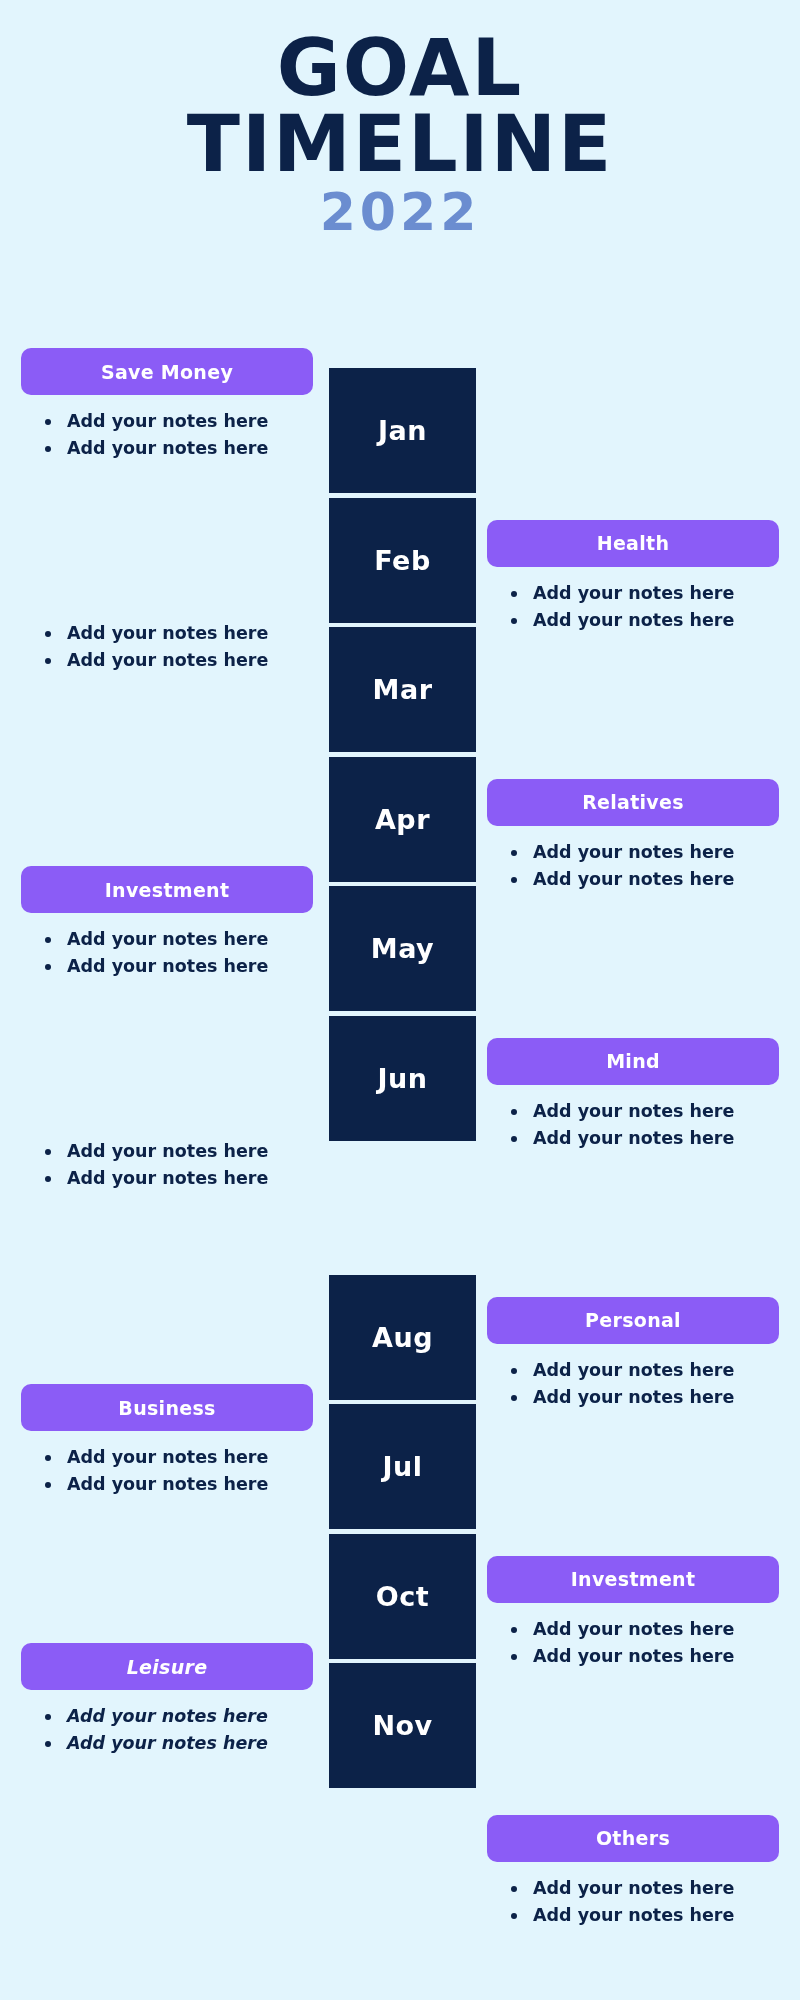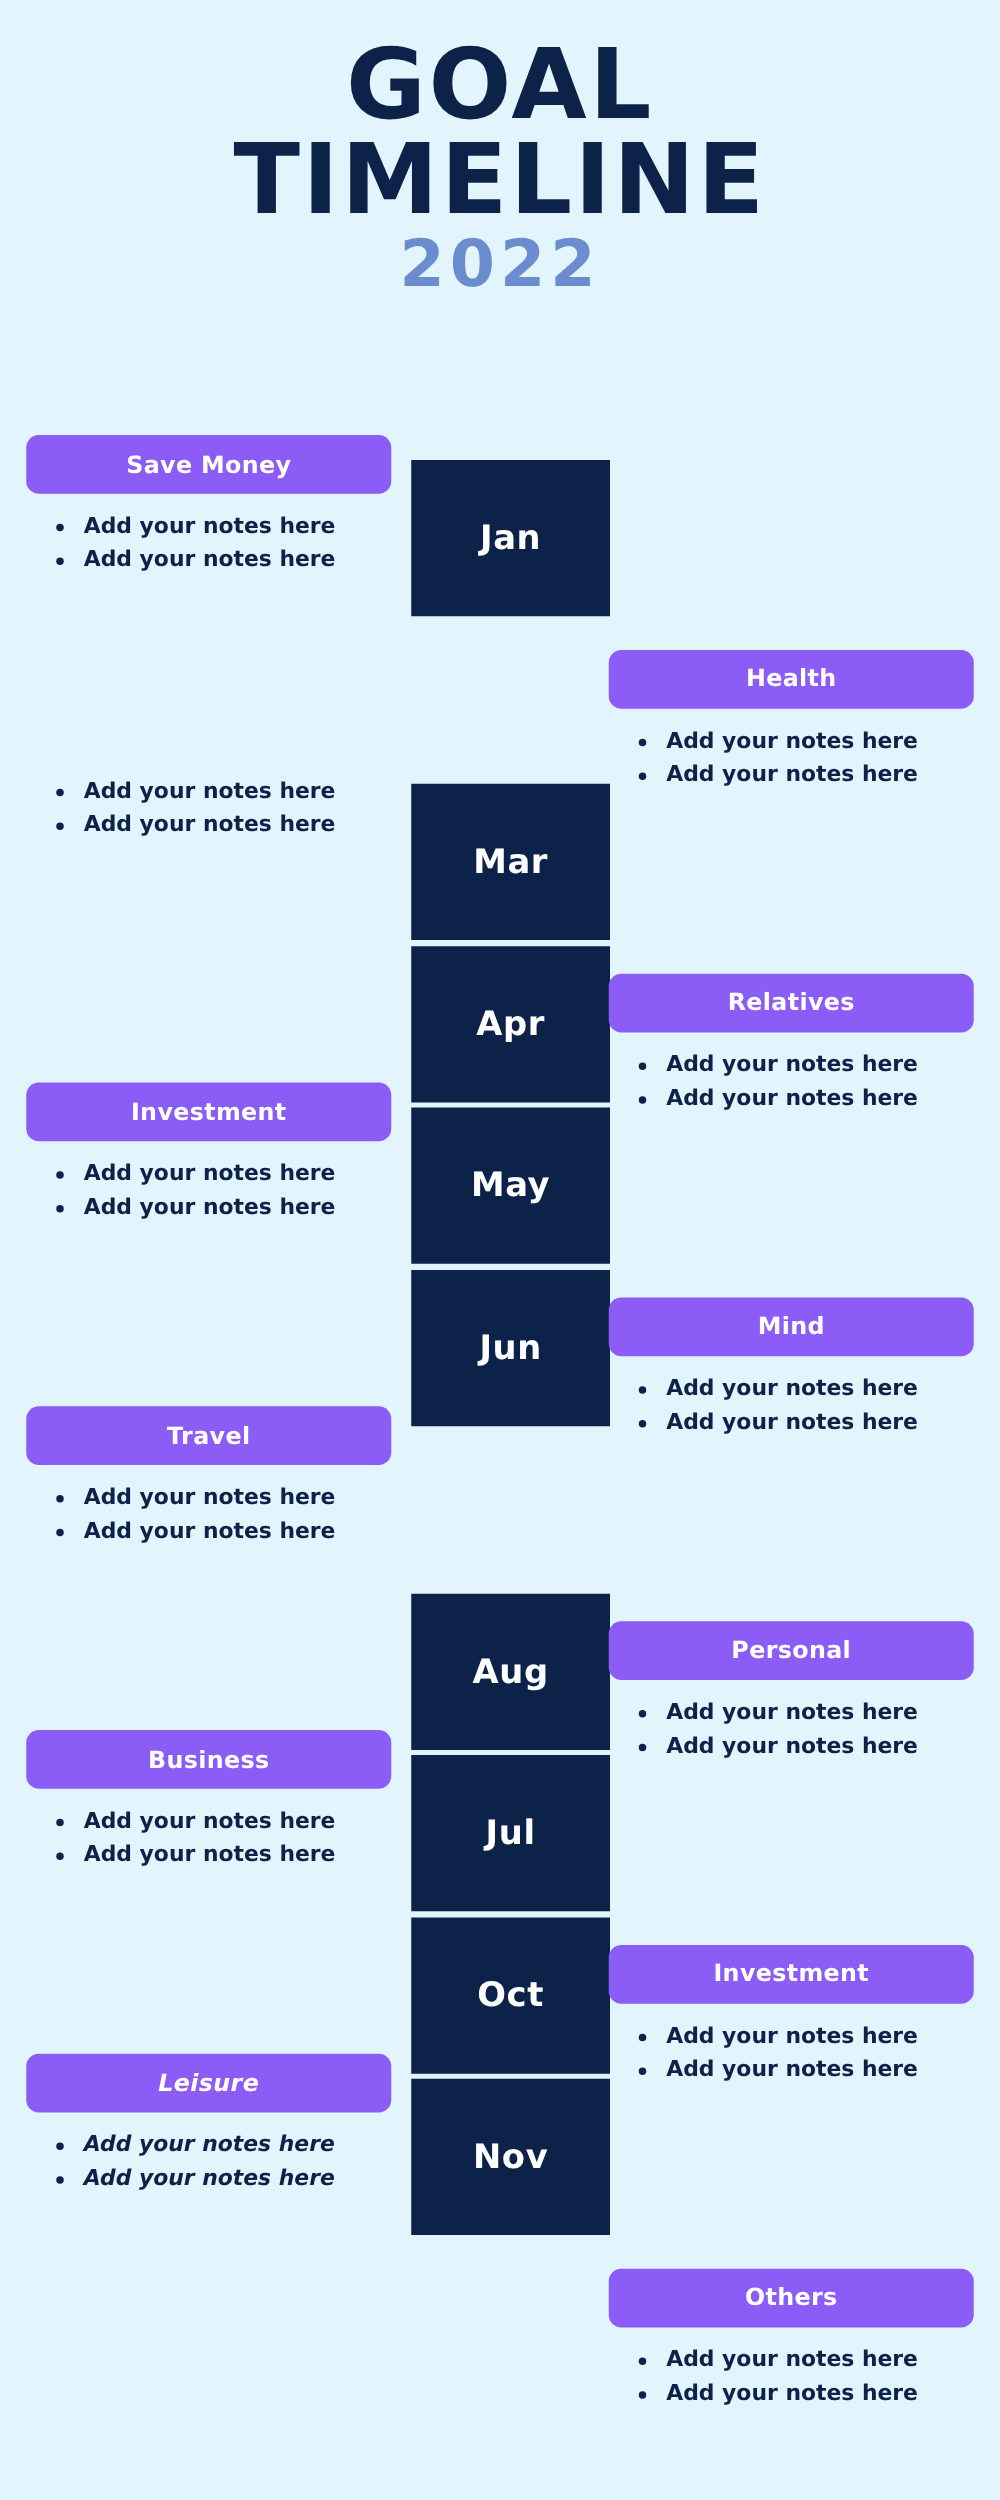--- a/index.html
+++ b/index.html
@@ -50,21 +50,21 @@
 
   .row {
     position: relative;
     height: 129.5px;
   }
 
   
   .month-chip {
     position: absolute;
     left: 329px;
-    width: 159px;
+    width: 147px;
     top: 0;
     height: 125px;
     background: #0c2248;
     color: #ffffff;
     display: flex;
     align-items: center;
     justify-content: center;
     font-size: 27px;
     font-weight: 700;
     letter-spacing: 0.5px;
@@ -129,20 +129,21 @@
       <div class="month-chip">Jan</div>
       <div class="goal-card left" style="top: -20px;">
         <div class="goal-pill">Save Money</div>
         <ul class="goal-notes">
           <li>Add your notes here</li>
           <li>Add your notes here</li>
         </ul>
       </div>
     </div>
     <div class="row">
+      <div class="month-chip">Feb</div>
       <div class="goal-card right" style="top: 22px;">
         <div class="goal-pill">Health</div>
         <ul class="goal-notes">
           <li>Add your notes here</li>
           <li>Add your notes here</li>
         </ul>
       </div>
     </div>
     <div class="row">
       <div class="month-chip">Mar</div>
@@ -178,21 +179,20 @@
       <div class="goal-card right" style="top: 22px;">
         <div class="goal-pill">Mind</div>
         <ul class="goal-notes">
           <li>Add your notes here</li>
           <li>Add your notes here</li>
         </ul>
       </div>
     </div>
     <div class="row">
       <div class="goal-card left" style="top: -20px;">
-        <div class="goal-pill">Travel</div>
         <ul class="goal-notes">
           <li>Add your notes here</li>
           <li>Add your notes here</li>
         </ul>
       </div>
     </div>
     <div class="row">
       <div class="month-chip">Aug</div>
       <div class="goal-card right" style="top: 22px;">
         <div class="goal-pill">Personal</div>

